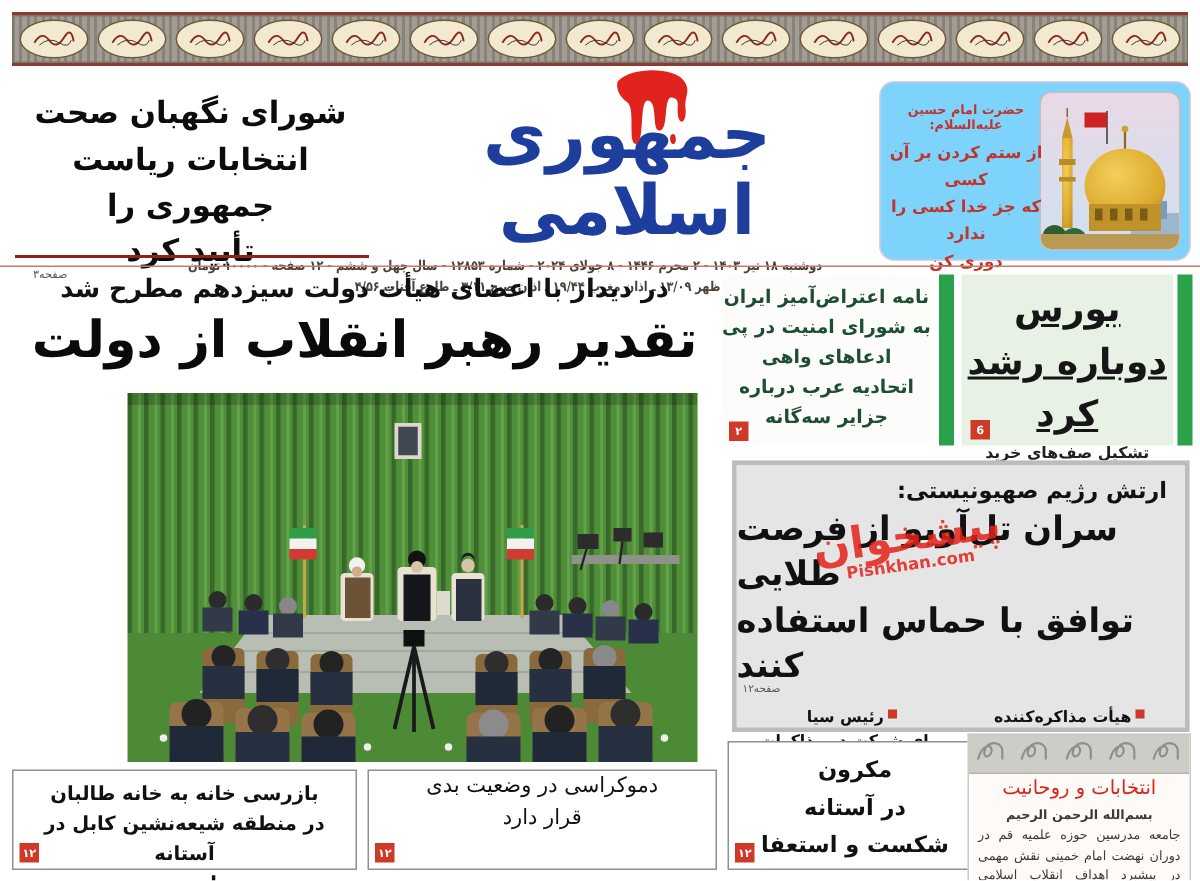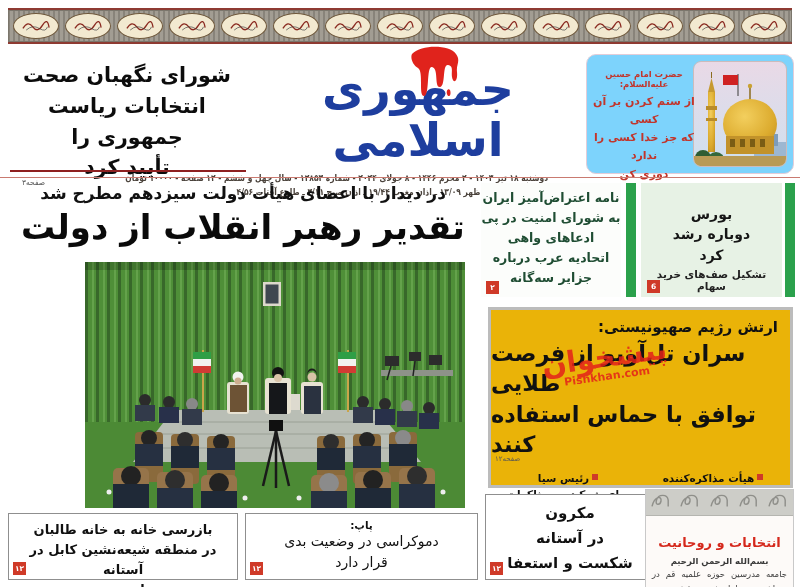--- a/index.html
+++ b/index.html
@@ -44,43 +44,43 @@
   .lead-block{left:8px;top:183px;width:470px;text-align:center;}
   .lead-kicker{font-size:17px;font-weight:bold;color:#111;}
   .lead-headline{font-size:34px;font-weight:bold;color:#0a0a0a;line-height:1.25;margin-top:3px;}
 
   
   .unletter-box{left:481px;top:183px;width:140px;height:114px;background:#fcfdfb;}
   .unletter-text{font-size:12.5px;font-weight:bold;color:#1f4d33;line-height:1.6;
     text-align:center;padding-top:5px;white-space:pre-line;}
   .greenbar-a{left:626px;top:183px;width:10px;height:114px;background:#2ba14c;}
   .bourse-box{left:641px;top:183px;width:141px;height:114px;background:#e7f2e5;text-align:center;}
-  .bourse-headline{font-size:14px;font-weight:bold;color:#161616;line-height:1.45;
-    padding-top:21px;white-space:pre-line;}
+  .bourse-headline{font-size:24px;font-weight:bold;color:#161616;line-height:1.45;
+    padding-top:6px;white-space:pre-line;text-decoration:underline;}
   .bourse-sub{font-size:10.5px;font-weight:bold;color:#222;margin-top:3px;}
   .greenbar-b{left:785px;top:183px;width:10px;height:114px;background:#2ba14c;}
 
   .badge{position:absolute;width:13px;height:13px;background:#cf3a28;color:#fff;
     font-size:7.5px;line-height:13px;text-align:center;font-weight:bold;}
 
   
   .photo{left:85px;top:262px;width:380px;height:246px;overflow:hidden;background:#4c8a35;}
   .photo svg{display:block;width:100%;height:100%;}
 
   
   .side-bullets{left:0;top:268px;width:84px;text-align:center;color:#16305f;}
   .sb-item{font-size:13px;font-weight:bold;line-height:1.6;}
   .sb-item + .sb-item{margin-top:24px;}
   .sb-text{white-space:pre-line;}
   .sq{display:inline-block;width:6px;height:6px;background:#cf3a28;margin-left:3px;vertical-align:2px;}
   .sb-pageref{font-size:7.5px;color:#555;direction:ltr;text-align:left;margin:16px 0 0 6px;}
 
   
   .zionist-box{left:488px;top:307px;width:305px;height:181px;border:3px solid #bcbcbc;
-    background:#eab308;box-sizing:border-box;}
+    background:#e5e5e5;box-sizing:border-box;}
   .z-kicker{text-align:right;padding:8px 12px 0 0;font-size:15px;font-weight:bold;}
   .z-headline{text-align:left;font-size:22.5px;font-weight:bold;line-height:1.35;
     margin-top:2px;white-space:pre-line;}
   .z-bullets{display:flex;justify-content:center;gap:20px;margin-top:10px;}
   .z-bullet{width:125px;font-size:10.5px;font-weight:bold;text-align:center;line-height:1.55;}
   .z-bullet .sb-text{white-space:pre-line;}
   .z-pageref{position:absolute;left:4px;bottom:22px;font-size:7px;color:#555;direction:ltr;}
 
   .watermark{left:538px;top:340px;width:134px;text-align:center;transform:rotate(-8deg);
     color:#e4221a;opacity:.85;z-index:5;pointer-events:none;}
@@ -96,21 +96,21 @@
   .bp-headline{font-size:14px;font-weight:normal;line-height:1.5;white-space:pre-line;}
   .box-macron{left:485px;top:494px;width:170px;height:86px;}
   .bm-headline{font-size:15px;font-weight:bold;line-height:1.65;padding-top:6px;white-space:pre-line;}
 
   
   .editorial-col{left:645px;top:489px;width:149px;height:98px;background:#fdfaf8;
     border:1px solid #c9c9c9;border-bottom:none;box-sizing:border-box;overflow:hidden;}
   .sig-strip{height:25px;background:#cdcdc8;display:flex;align-items:center;
     justify-content:space-around;border-bottom:1px solid #b5b5b0;}
   .sig-strip svg{width:24px;height:18px;}
-  .ed-title{color:#d5281c;font-size:13px;font-weight:bold;text-align:center;margin-top:19px;}
+  .ed-title{color:#d5281c;font-size:13px;font-weight:normal;text-align:center;margin-top:2px;}
   .ed-bism{font-size:8.5px;font-weight:bold;color:#3a3a3a;text-align:center;margin-top:6px;}
   .ed-body{font-size:8.5px;color:#3a3a3a;text-align:justify;line-height:1.6;padding:2px 6px 0 6px;}
 </style>
 </head>
 <body>
 
 <div class="page">
 
   <div class="abs ornament-strip">
       <div class="medallion">
@@ -434,21 +434,20 @@
     <div class="wm-en">Pishkhan.com</div>
   </div>
 
   <div class="abs bbox box-taliban">
     <div class="bt-headline">بازرسی خانه به خانه طالبان
 در منطقه شیعه‌نشین کابل در آستانه
 ماه محرم</div>
     <div class="badge" style="left:4px;bottom:4px;">۱۲</div>
   </div>
   <div class="abs bbox box-pope">
-    <div class="bp-kicker">پاپ:</div>
     <div class="bp-headline">دموکراسی در وضعیت بدی
 قرار دارد</div>
     <div class="badge" style="left:4px;bottom:4px;">۱۲</div>
   </div>
   <div class="abs bbox box-macron">
     <div class="bm-headline">مکرون
 در آستانه
 شکست و استعفا</div>
     <div class="badge" style="left:4px;bottom:4px;">۱۲</div>
   </div>

